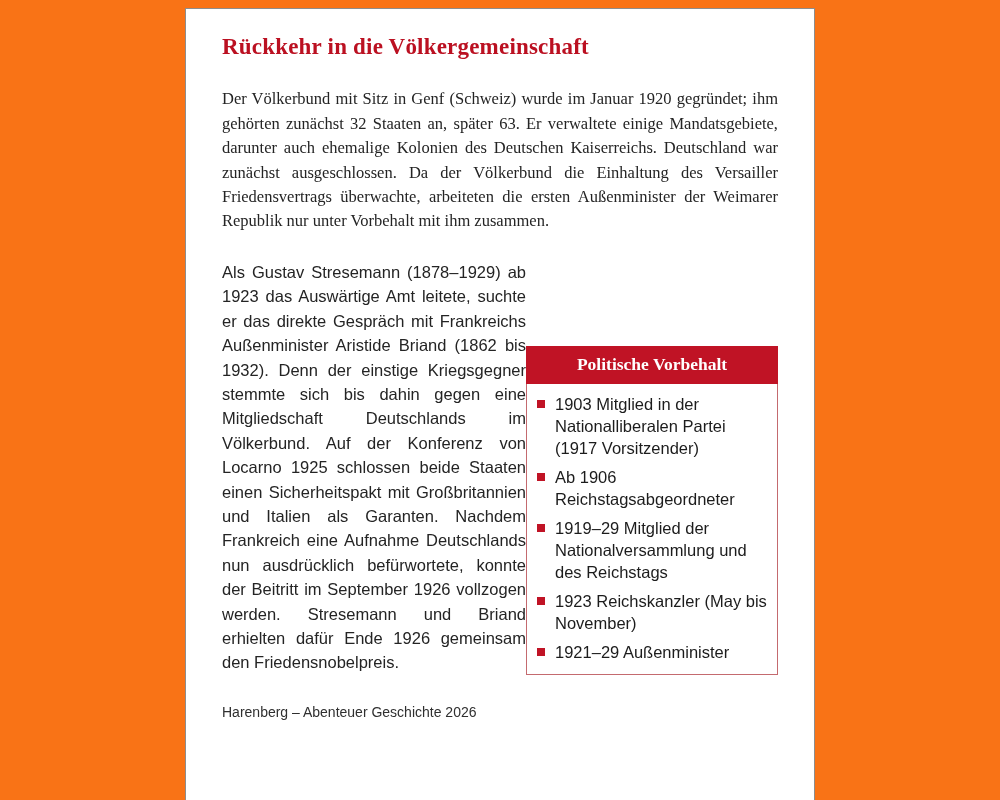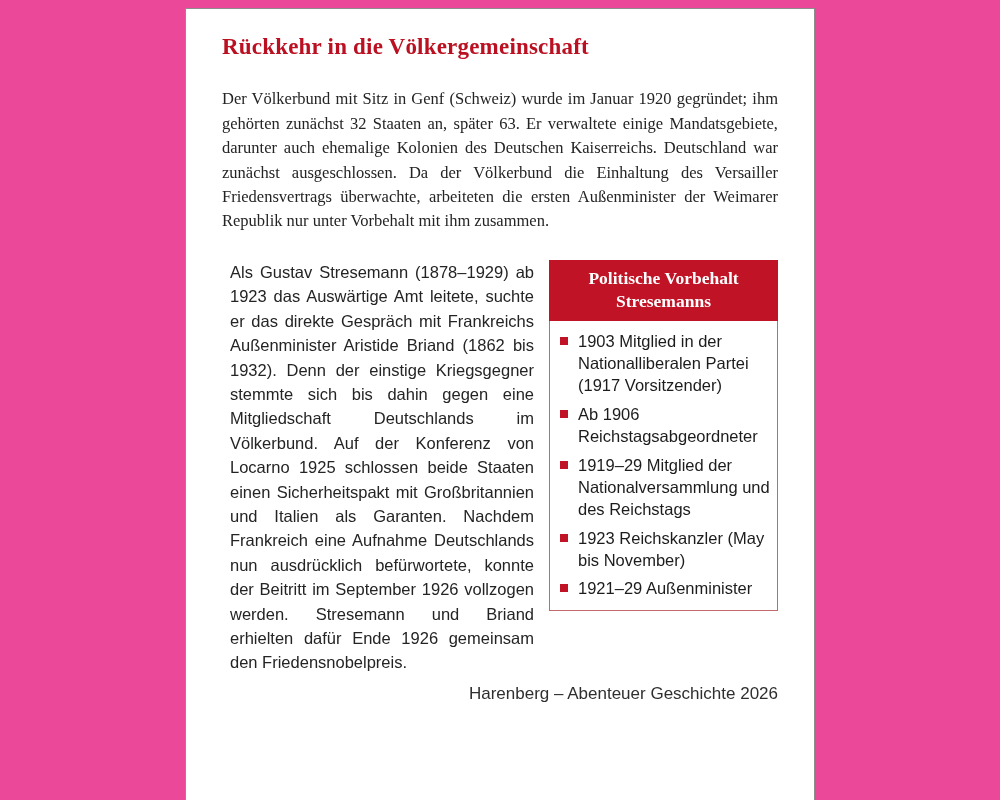--- a/index.html
+++ b/index.html
@@ -8,21 +8,21 @@
     background: #ffffff;
     width: 1000px;
     height: 800px;
     overflow: hidden;
     font-family: "Liberation Sans", sans-serif;
   }
   .stage {
     position: relative;
     width: 1000px;
     height: 800px;
-    background: #ec4899;
+    background: #f97316;
   }
   .sheet {
     position: absolute;
     left: 185px;
     top: 8px;
     width: 630px;
     height: 860px; 
     box-sizing: border-box;
     background: #ffffff;
     border: 1px solid #8d8d8d;
@@ -41,24 +41,23 @@
     margin: 27px 0 0 0;
     font-size: 16.5px;
     line-height: 1.48;
     color: #242424;
     text-align: justify;
     hyphens: auto;
     font-family: Liberation Serif, serif;
   }
   .two-col {
     display: flex;
-    gap: 15px;
+    gap: 0;
     margin-top: 26px;
-    align-items: flex-start;
-    margin-left: 8px;
+    align-items: flex-end;
   }
   .left-col {
     flex: 0 0 304px;
     font-size: 16.5px;
     line-height: 1.48;
     color: #242424;
     text-align: justify;
     hyphens: auto;
   }
   .left-col p { margin: 0; }
@@ -99,23 +98,23 @@
   .info-list li:last-child { margin-bottom: 0; }
   .bullet-square {
     position: absolute;
     left: 1px;
     top: 6px;
     width: 8px;
     height: 8px;
     background: #c01325;
   }
   .footer-credit {
-    margin-top: 9px;
-    text-align: right;
-    font-size: 17px;
+    margin-top: 29px;
+    text-align: left;
+    font-size: 14px;
     color: #2f2f2f;
   }
 </style>
 </head>
 <body>
 
 <div class="stage">
   <div class="sheet">
 
     <h1 class="page-title">Rückkehr in die Völkergemeinschaft</h1>
@@ -124,21 +123,20 @@
 
     <div class="two-col">
 
       <div class="left-col">
         <p>Als Gustav Stresemann (1878–1929) ab 1923 das Auswärtige Amt leitete, suchte er das direkte Gespräch mit Frankreichs Außenminister Aristide Briand (1862 bis 1932). Denn der einstige Kriegsgegner stemmte sich bis dahin gegen eine Mitgliedschaft Deutschlands im Völkerbund. Auf der Konferenz von Locarno 1925 schlossen beide Staaten einen Sicherheitspakt mit Großbritannien und Italien als Garanten. Nachdem Frankreich eine Aufnahme Deutschlands nun ausdrücklich befürwortete, konnte der Beitritt im September 1926 vollzogen werden. Stresemann und Briand erhielten dafür Ende 1926 gemeinsam den Friedensnobelpreis.</p>
       </div>
 
       <div class="info-box">
         <div class="info-box-header">
           <div>Politische Vorbehalt</div>
-          <div>Stresemanns</div>
         </div>
         <div class="info-box-body">
           <ul class="info-list">
             <li>
               <span class="bullet-square"></span>
               <span>1903 Mitglied in der Nationalliberalen Partei (1917 Vorsitzender)</span>
             </li>
             <li>
               <span class="bullet-square"></span>
               <span>Ab 1906 Reichstagsabgeordneter</span>

